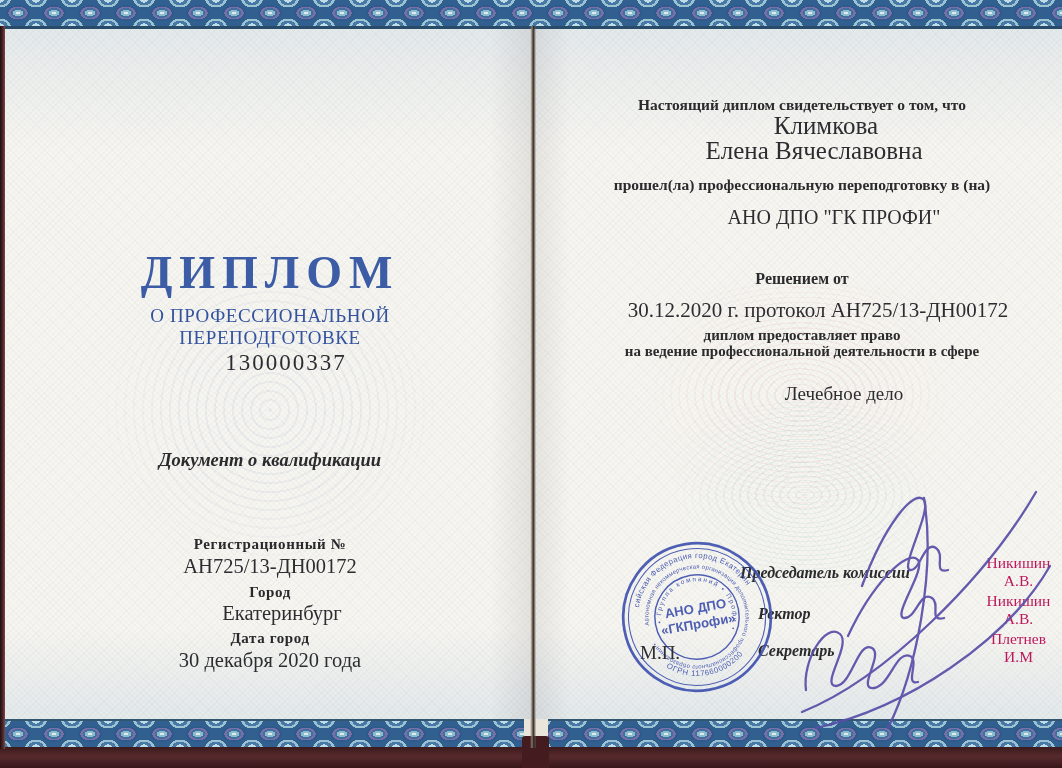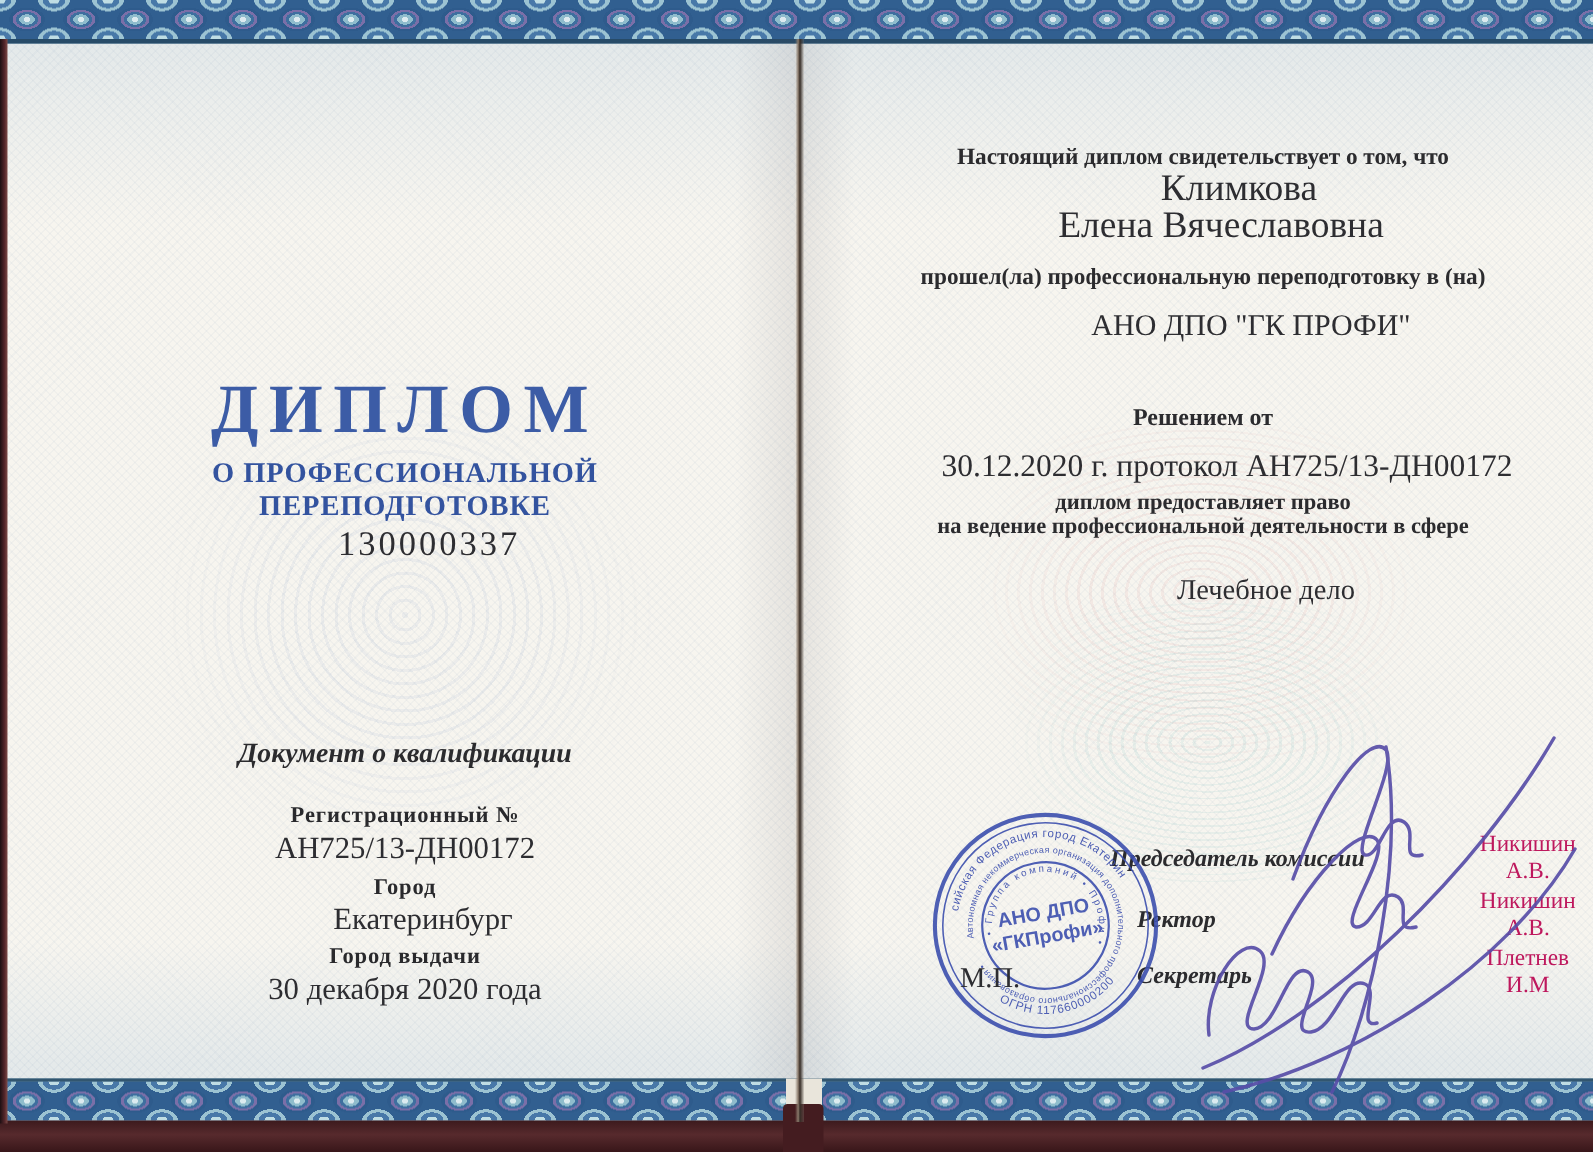--- a/index.html
+++ b/index.html
@@ -46,24 +46,24 @@
     background:linear-gradient(to right, rgba(0,0,0,0), rgba(70,65,75,.10));}
   .fold-shadow-r{position:absolute;left:536px;top:26px;width:34px;height:693px;
     background:linear-gradient(to left, rgba(0,0,0,0), rgba(70,65,75,.09));}
   
   .abs{position:absolute;}
   .lpage{position:absolute;left:6px;top:0;width:528px;height:768px;}
   .rpage{position:absolute;left:540px;top:0;width:524px;height:768px;}
   .ctr{width:100%;text-align:center;}
   .org-lines{top:100px;font-size:16px;line-height:19.5px;letter-spacing:.8px;color:#3a383b;}
   .title{top:246px;font-size:46px;font-weight:bold;letter-spacing:7px;color:#3c5ca6;}
-  .subtitle{font-size:19px;font-weight:bold;letter-spacing:.6px;color:#33539f;}
+  .subtitle{font-size:19px;font-weight:normal;letter-spacing:.6px;color:#33539f;}
   .sub1{top:305px;} .sub2{top:327px;}
   .serial{top:350px;font-size:23px;letter-spacing:2px;color:#2d2d31;transform:translateX(16px);}
-  .doctype{top:450px;font-size:18.5px;font-weight:bold;font-style:italic;color:#2b2b2e;margin-top:43px;}
+  .doctype{top:450px;font-size:18.5px;font-weight:bold;font-style:italic;color:#2b2b2e;}
   .lbl{font-size:15px;font-weight:bold;letter-spacing:.6px;color:#29292c;}
   .val{font-size:20.5px;color:#2d2d31;}
   .reg-l{top:536px;} .reg-v{top:555px;}
   .city-l{top:584px;} .city-v{top:602px;margin-left:12px;}
   .date-l{top:630px;} .date-v{top:649px;}
   .intro{top:96px;font-size:15.5px;font-weight:bold;color:#2b2b2e;}
   .surname{top:112px;font-size:25px;color:#2d2d31;transform:translateX(24px);}
   .fullname{top:137px;font-size:25px;color:#2d2d31;transform:translateX(12px);}
   .passed{top:176px;font-size:15.5px;font-weight:bold;color:#2b2b2e;}
   .orgshort{top:206px;font-size:20px;color:#2d2d31;transform:translateX(32px);}
@@ -94,21 +94,21 @@
   <div class="lpage">
     <div class="abs ctr title">ДИПЛОМ</div>
     <div class="abs ctr subtitle sub1">О ПРОФЕССИОНАЛЬНОЙ</div>
     <div class="abs ctr subtitle sub2">ПЕРЕПОДГОТОВКЕ</div>
     <div class="abs ctr serial">130000337</div>
     <div class="abs ctr doctype">Документ о квалификации</div>
     <div class="abs ctr lbl reg-l">Регистрационный №</div>
     <div class="abs ctr val reg-v">АН725/13-ДН00172</div>
     <div class="abs ctr lbl city-l">Город</div>
     <div class="abs ctr val city-v">Екатеринбург</div>
-    <div class="abs ctr lbl date-l">Город выдачи</div>
+    <div class="abs ctr lbl date-l">Дата город</div>
     <div class="abs ctr val date-v">30 декабря 2020 года</div>
   </div>
 
   <div class="rpage">
     <div class="abs ctr intro">Настоящий диплом свидетельствует о том, что</div>
     <div class="abs ctr surname">Климкова</div>
     <div class="abs ctr fullname">Елена Вячеславовна</div>
     <div class="abs ctr passed">прошел(ла) профессиональную переподготовку в (на)</div>
     <div class="abs ctr orgshort">АНО ДПО "ГК ПРОФИ"</div>
     <div class="abs ctr decision">Решением от</div>

